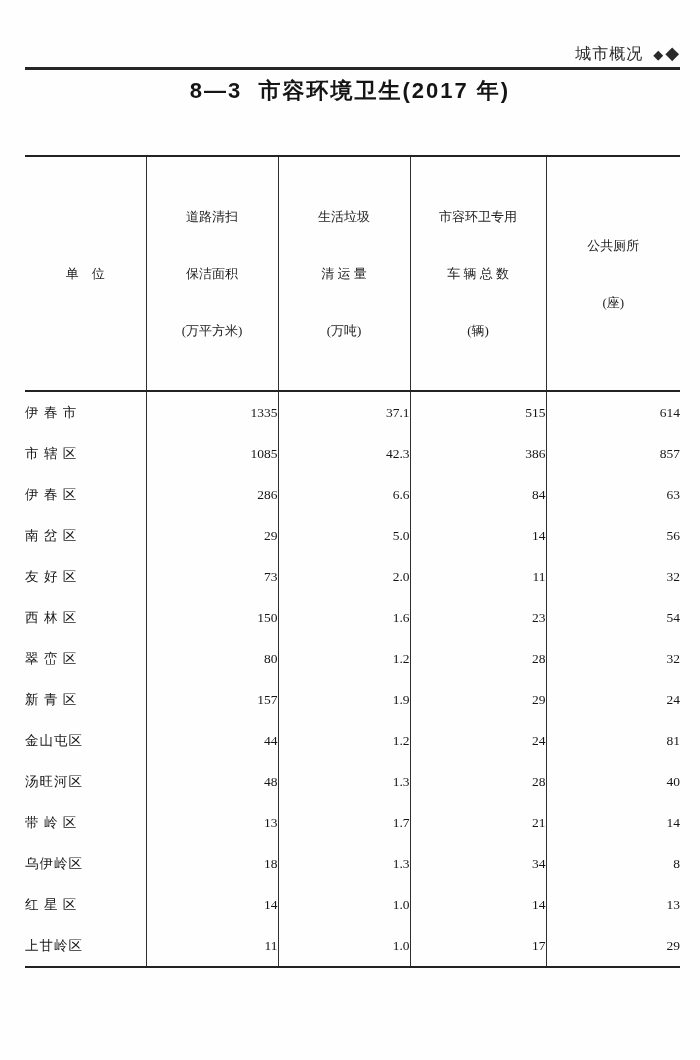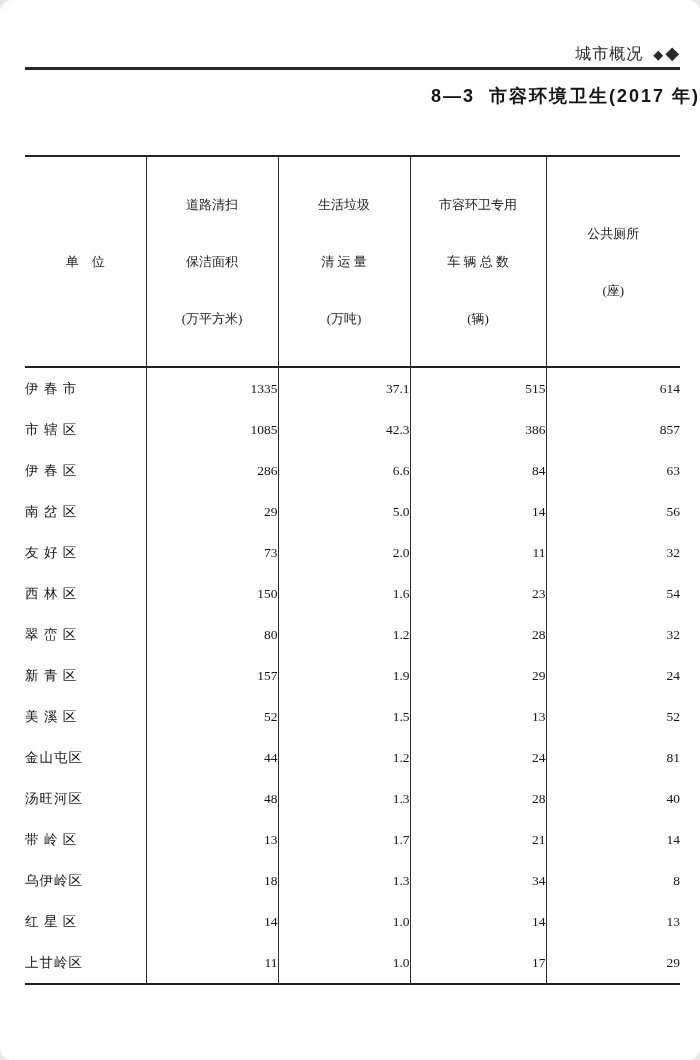--- a/index.html
+++ b/index.html
@@ -1,59 +1,58 @@
 <!DOCTYPE html>
 <html><head>
 <meta charset="utf-8">
 <style>
   html,body { margin:0; padding:0; background:#e8e8e8; }
   .page {
     position:relative; width:700px; height:1060px; margin:0 auto;
     background:#fefefe; color:#1b1b1b;
     font-family:"Liberation Serif","DejaVu Serif",serif;
     overflow:hidden;
-    border-radius:12px;
   }
   
   .running-head {
     position:absolute; top:42px; left:25px; width:655px;
     text-align:right;
     font-family:"Liberation Sans","DejaVu Sans",sans-serif;
     font-size:16px; letter-spacing:1px; color:#2a2a2a;
     white-space:nowrap;
   }
   .running-head .diamond-sm { font-size:13px; margin-left:10px; }
   .running-head .diamond-lg { font-size:18px; margin-left:1px; }
   .head-rule {
     position:absolute; top:67px; left:25px; width:655px; height:0;
     border-top:3px solid #262626;
   }
   
   .page-title {
-    position:absolute; top:84px; left:0; width:100%;
-    text-align:right;
+    position:absolute; top:76px; left:0; width:100%;
+    text-align:center;
     font-family:"Liberation Sans","DejaVu Sans",sans-serif;
-    font-weight:bold; font-size:18px; letter-spacing:2px; color:#151515;
+    font-weight:bold; font-size:22px; letter-spacing:2px; color:#151515;
     white-space:pre;
   }
   
   .table-wrap { position:absolute; top:155px; left:25px; width:655px; }
   table.stat {
     width:655px; border-collapse:collapse; table-layout:fixed;
     border-top:2.5px solid #222; border-bottom:2.5px solid #222;
   }
   table.stat col.c0 { width:121px; }
   table.stat col.c1 { width:132px; }
   table.stat col.c2 { width:132px; }
   table.stat col.c3 { width:136px; }
   table.stat col.c4 { width:134px; }
   table.stat th {
     height:72px; font-weight:normal; font-size:13px; color:#1d1d1d;
     text-align:center; vertical-align:middle;
-    border-bottom:2px solid #222; padding:0;
+    border-bottom:2px solid #222; padding:12px;
     line-height:19px; white-space:pre;
   }
   table.stat th:nth-child(n+2), table.stat td:nth-child(n+2) {
     border-left:1px solid #2e2e2e;
   }
   table.stat td {
     height:41px; padding:0; vertical-align:middle;
     font-size:13.5px; color:#161616;
   }
   td.unit-cell { font-size:14.5px; white-space:pre; letter-spacing:1px; }
@@ -160,27 +159,20 @@
     <td class="value-cell">32</td>
   </tr>
           <tr>
     <td class="unit-cell">新 青 区</td>
     <td class="value-cell">157</td>
     <td class="value-cell">1.9</td>
     <td class="value-cell">29</td>
     <td class="value-cell">24</td>
   </tr>
           <tr>
-    <td class="unit-cell">美 溪 区</td>
-    <td class="value-cell">52</td>
-    <td class="value-cell">1.5</td>
-    <td class="value-cell">13</td>
-    <td class="value-cell">52</td>
-  </tr>
-          <tr>
     <td class="unit-cell">金山屯区</td>
     <td class="value-cell">44</td>
     <td class="value-cell">1.2</td>
     <td class="value-cell">24</td>
     <td class="value-cell">81</td>
   </tr>
           <tr>
     <td class="unit-cell">汤旺河区</td>
     <td class="value-cell">48</td>
     <td class="value-cell">1.3</td>

